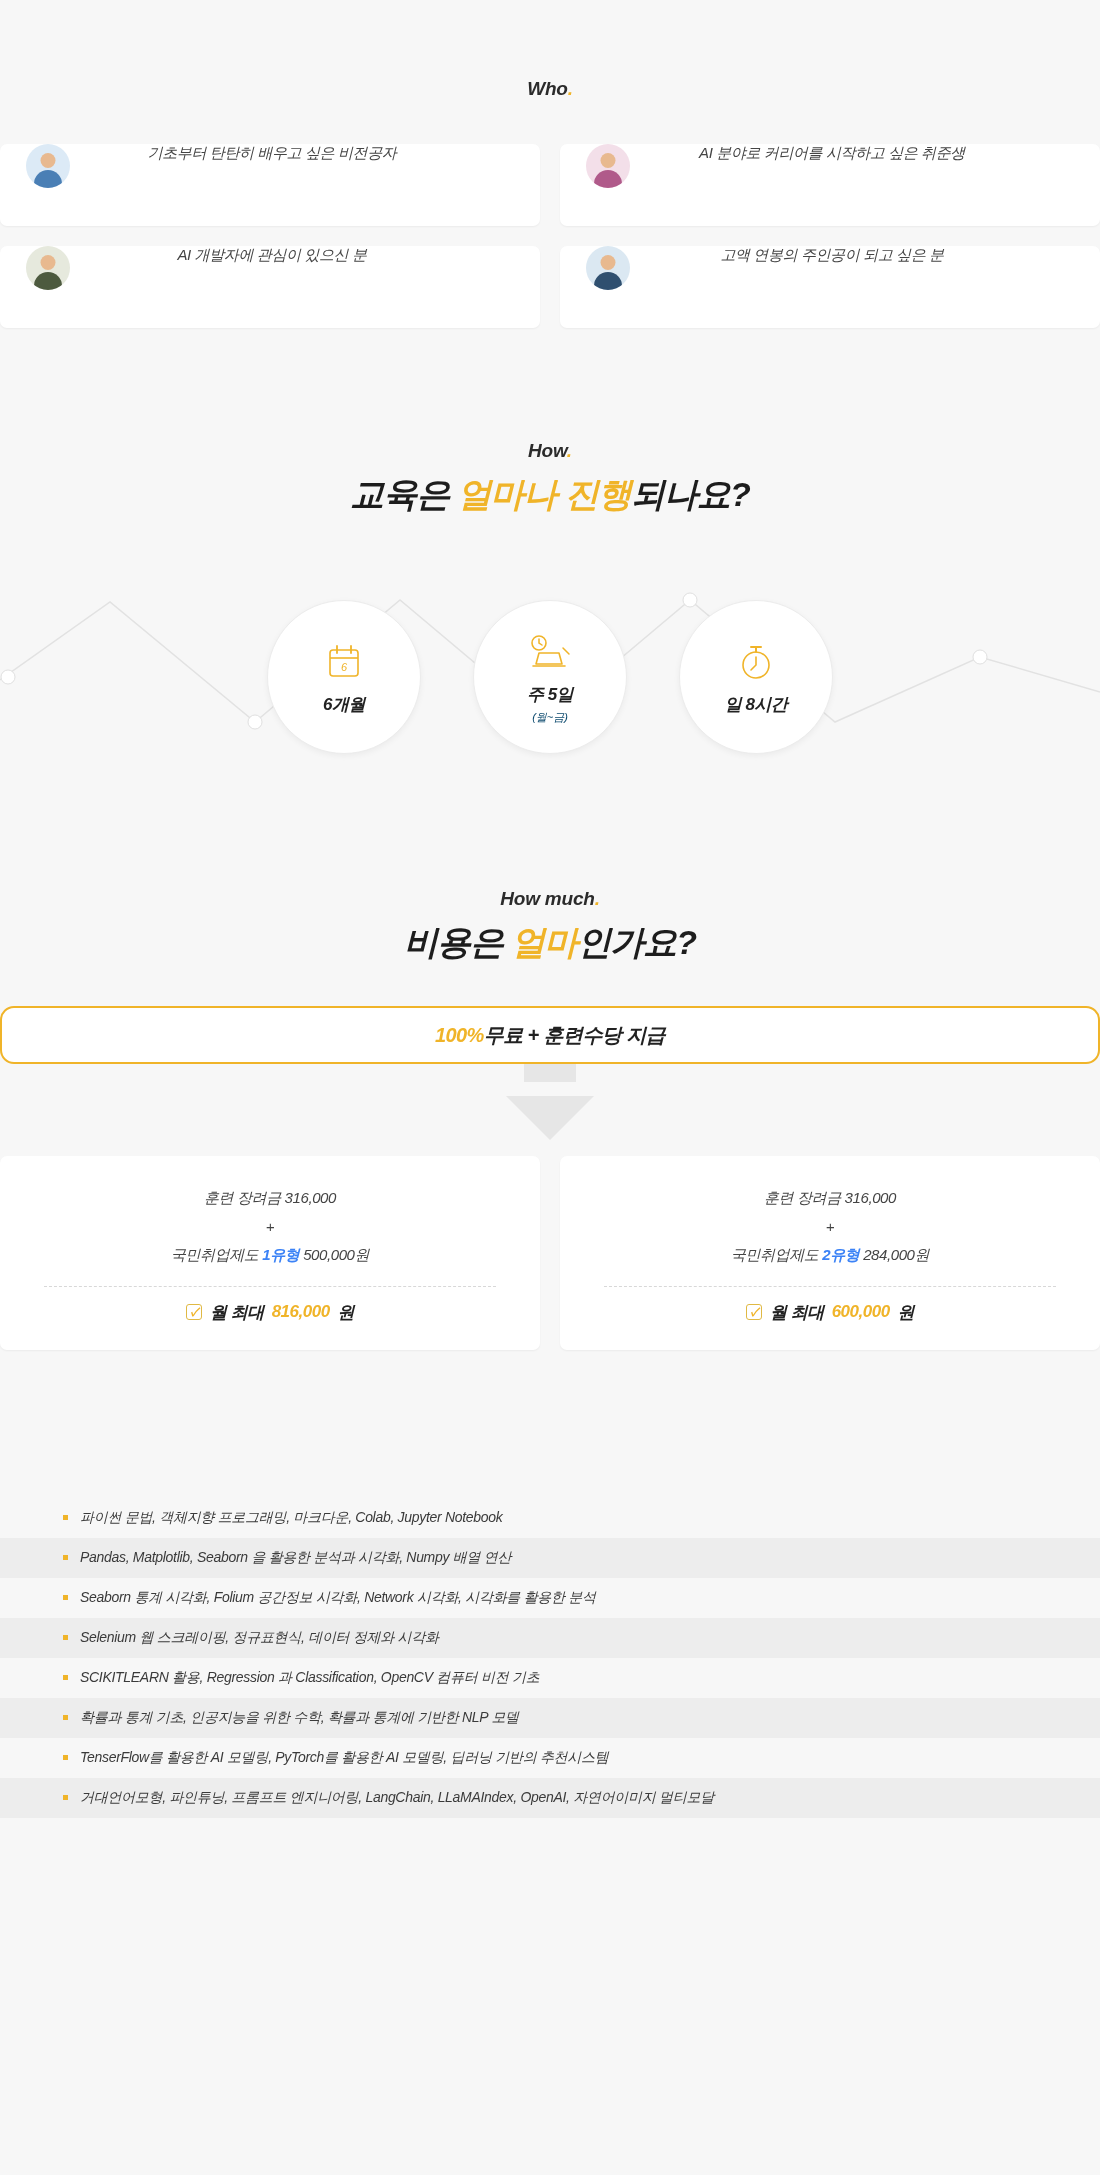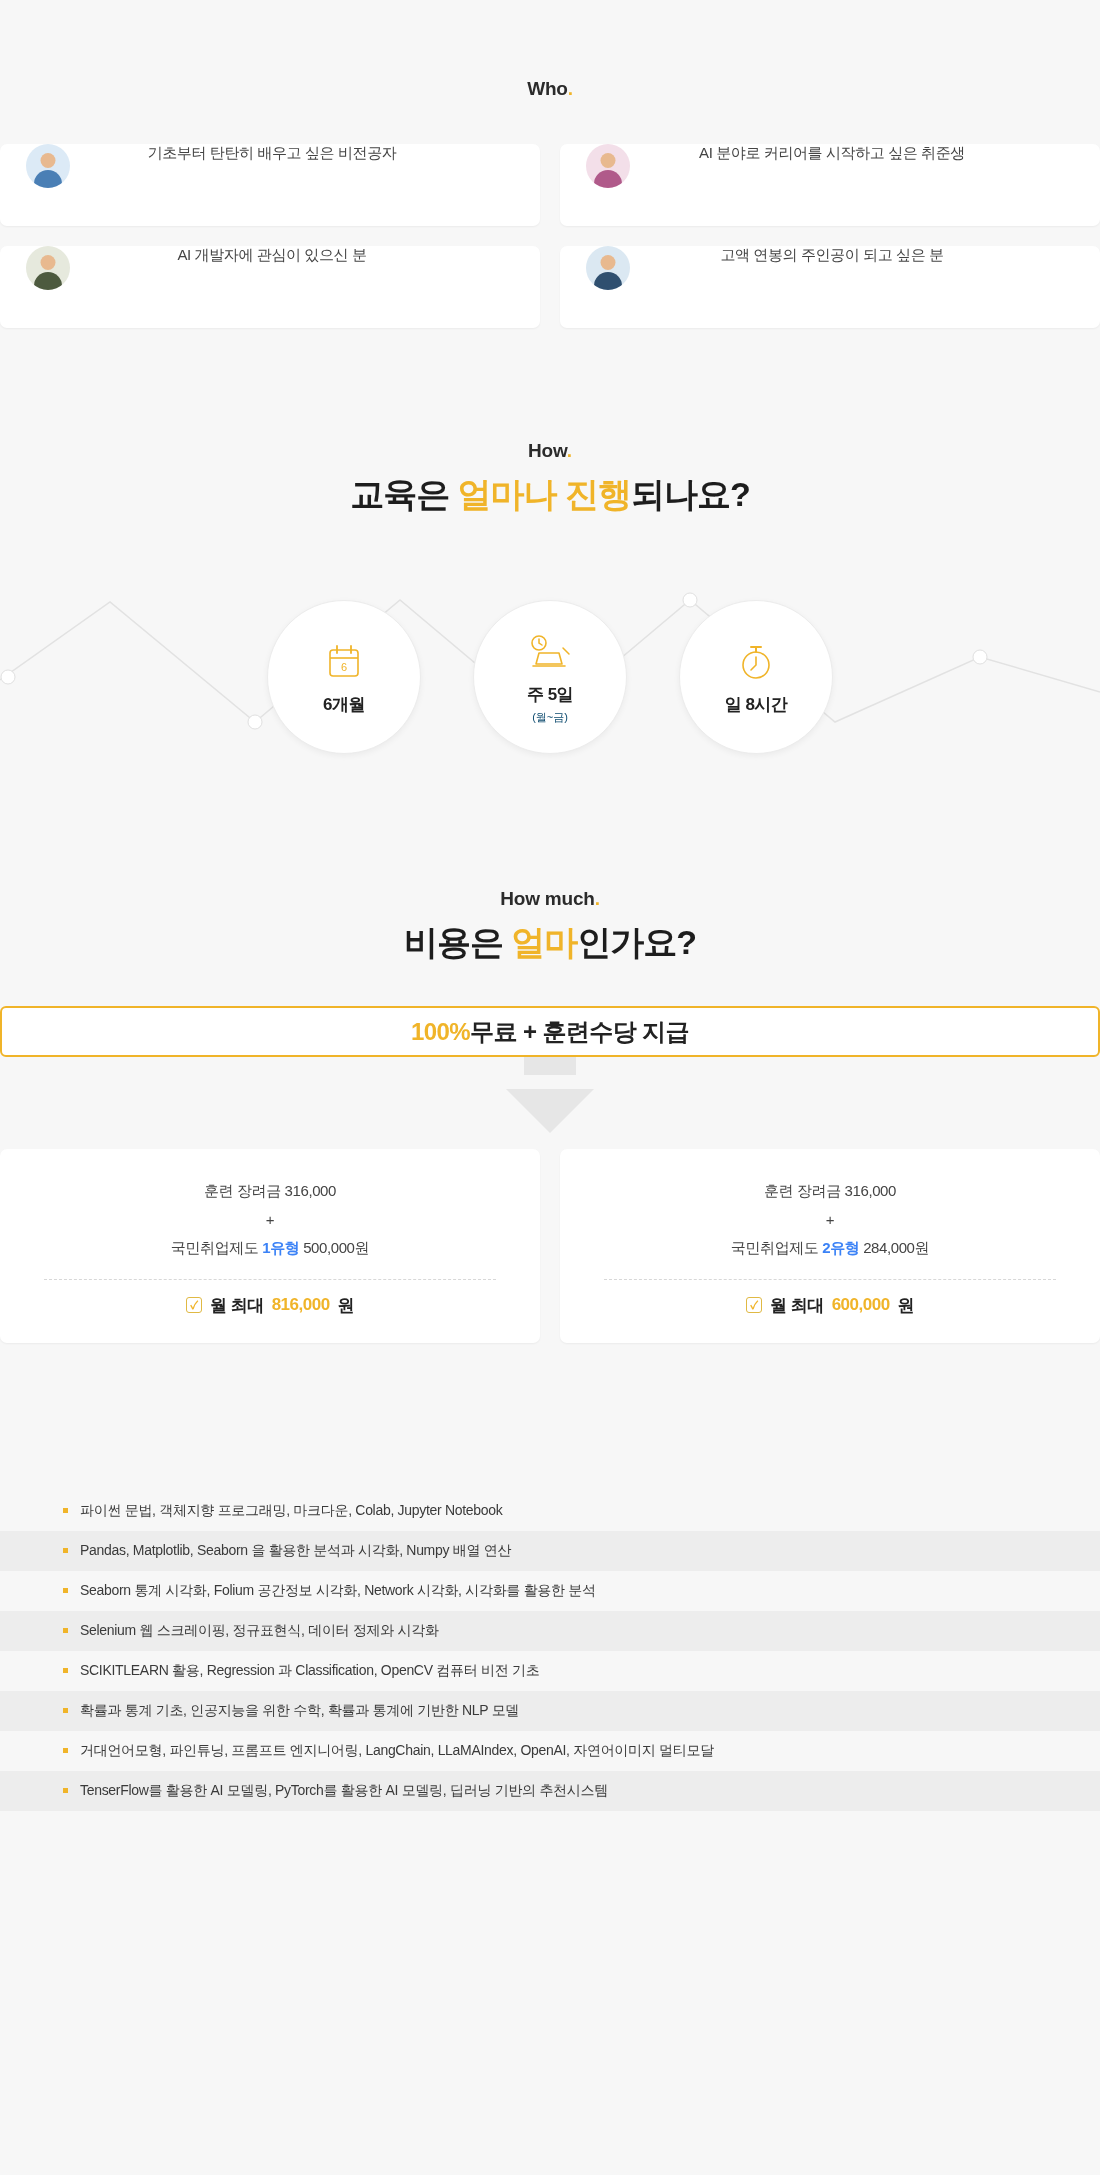--- a/index.html
+++ b/index.html
@@ -4,21 +4,21 @@
 <style>
   * { box-sizing: border-box; margin: 0; padding: 0; }
   html, body {
     width: 1100px;
     background: #f7f7f7;
     font-family: "Liberation Sans", sans-serif;
     color: #333;
   }
   body { width: 1100px; min-height: 2175px; position: relative; }
 
-  .page { width: 1100px; margin: 0 auto; }
+  .page { width: 1100px; margin: 0 auto; font-style: italic; }
 
   
   .sec-head { text-align: center; }
   .eyebrow {
     font-size: 19px;
     font-weight: bold;
     color: #2b2b2b;
     letter-spacing: -0.2px;
   }
   .eyebrow .dot { color: #f0b429; }
@@ -109,28 +109,28 @@
   .how-icon { height: 46px; display: flex; align-items: center; justify-content: center; }
   .how-main {
     font-size: 17px; font-weight: bold; color: #222; letter-spacing: -0.5px;
   }
   .how-sub { font-size: 11px; color: #0c4a6e; margin-top: -4px; }
 
   
   .cost-wrap { padding-top: 96px; }
   .cost-banner {
     margin-top: 40px;
-    height: 51px;
+    height: 58px;
     border: 2px solid #f0b429;
-    border-radius: 6px;
+    border-radius: 14px;
     background: #ffffff;
     display: flex;
     align-items: center;
     justify-content: center;
-    font-size: 24px;
+    font-size: 20px;
     font-weight: bold;
     letter-spacing: -0.6px;
     color: #222;
   }
   .cost-banner .y { color: #f0b429; }
   .arrow-down {
     width: 0; height: 0;
     margin: 14px auto 0;
     border-left: 44px solid transparent;
     border-right: 44px solid transparent;
@@ -357,22 +357,22 @@
       <div class="what-item">
           <span class="bullet"></span>
           <span>SCIKITLEARN 활용, Regression 과 Classification, OpenCV 컴퓨터 비전 기초</span>
         </div>
       <div class="what-item">
           <span class="bullet"></span>
           <span>확률과 통계 기초, 인공지능을 위한 수학, 확률과 통계에 기반한 NLP 모델</span>
         </div>
       <div class="what-item">
           <span class="bullet"></span>
+          <span>TenserFlow를 활용한 AI 모델링, PyTorch를 활용한 AI 모델링, 딥러닝 기반의 추천시스템</span>
+        </div>
+      <div class="what-item">
+          <span class="bullet"></span>
           <span>거대언어모형, 파인튜닝, 프롬프트 엔지니어링, LangChain, LLaMAIndex, OpenAI, 자연어이미지 멀티모달</span>
         </div>
-      <div class="what-item">
-          <span class="bullet"></span>
-          <span>TenserFlow를 활용한 AI 모델링, PyTorch를 활용한 AI 모델링, 딥러닝 기반의 추천시스템</span>
-        </div>
     </div>
   </section>
 
 </div>
 
 </body></html>

